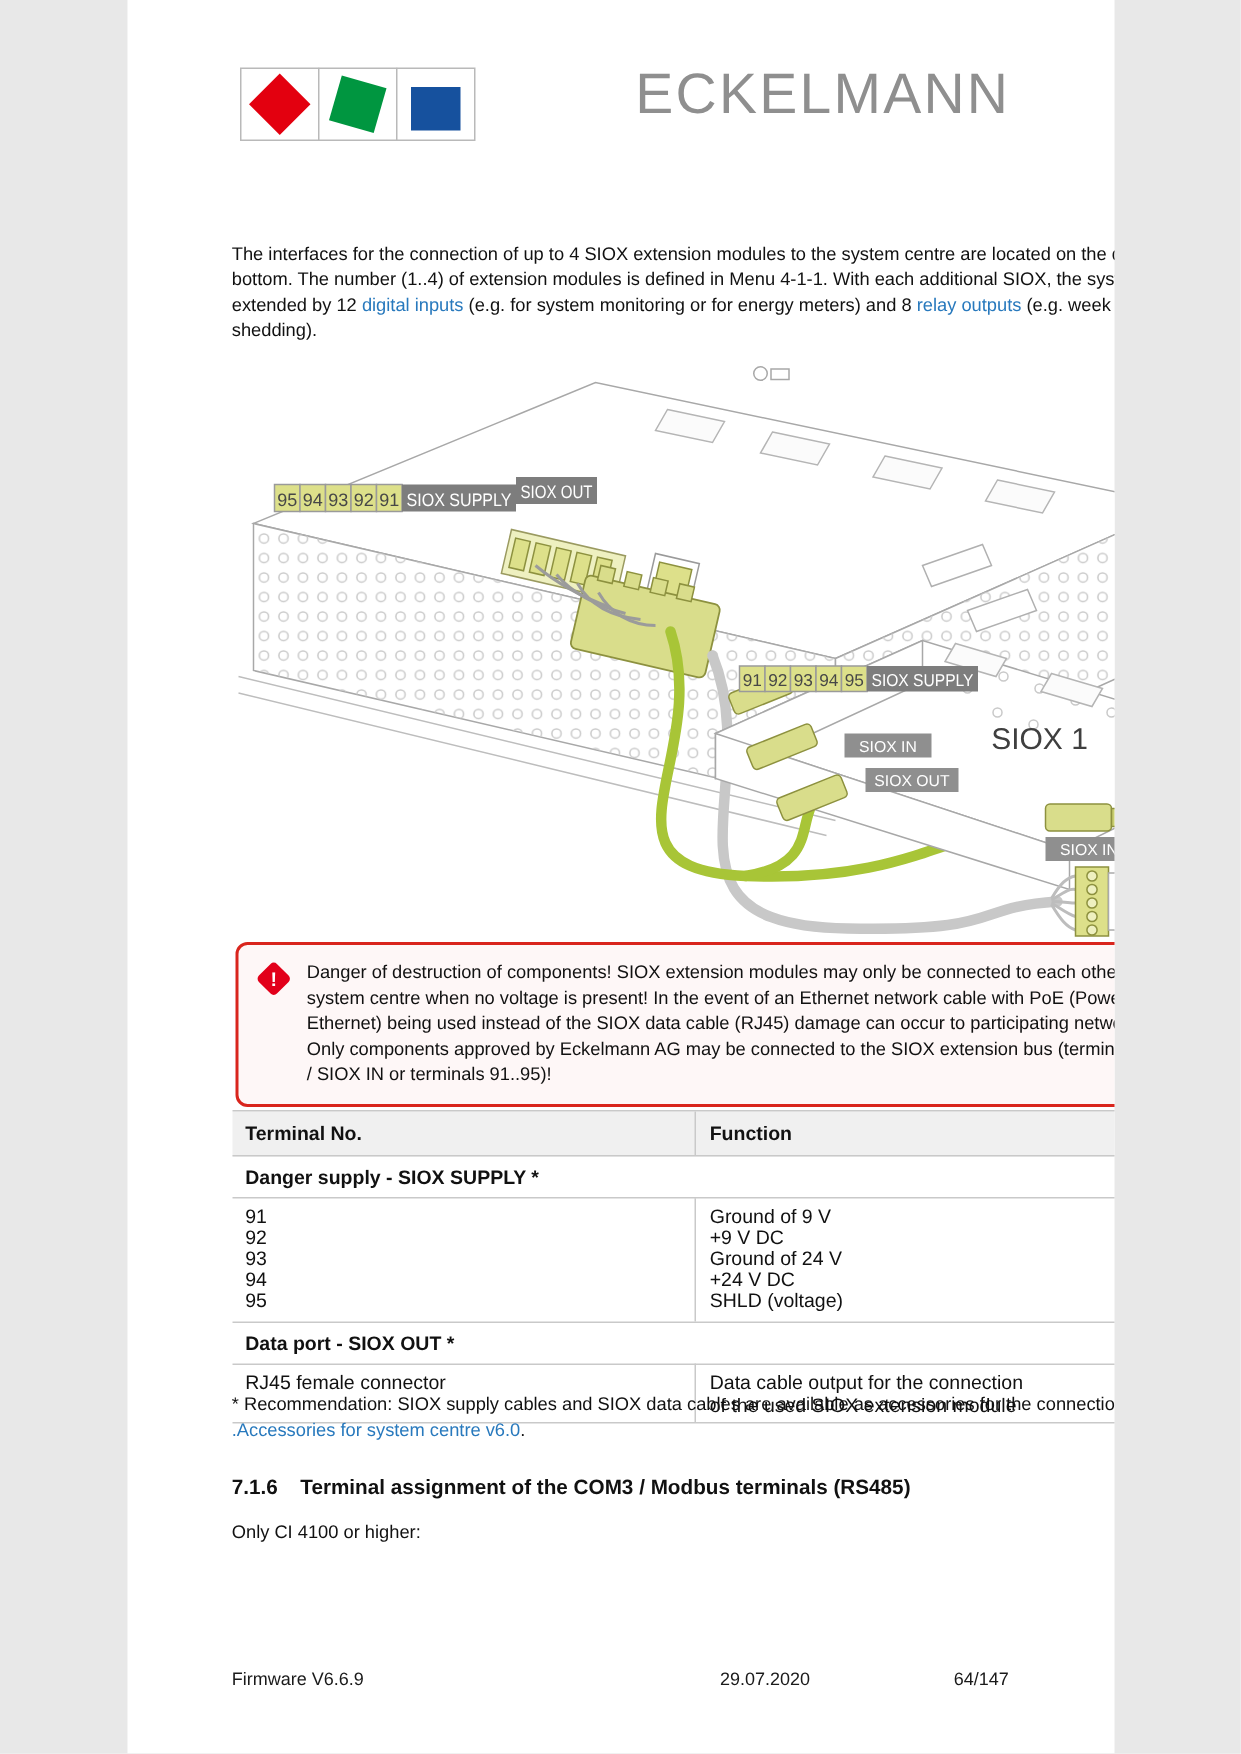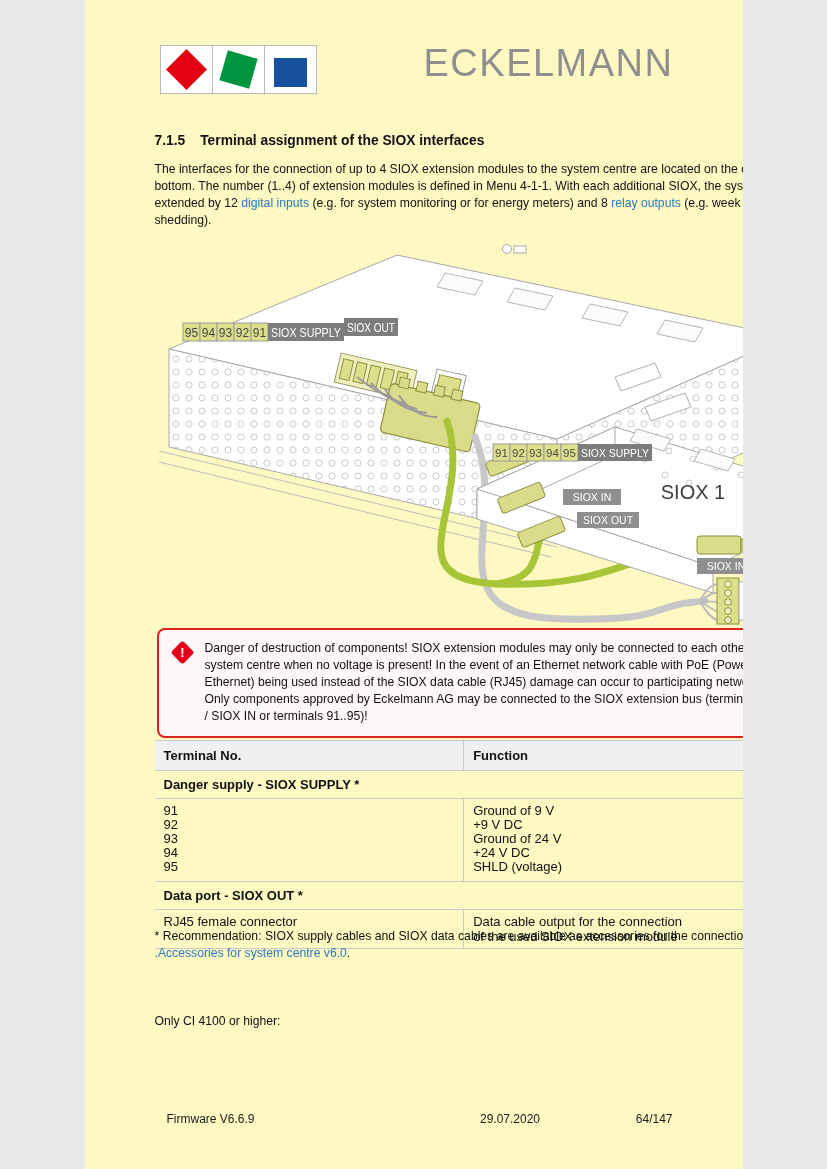--- a/index.html
+++ b/index.html
@@ -1,16 +1,16 @@
 <!DOCTYPE html>
 <html><head>
 <meta charset="utf-8">
 <style>
   html,body{margin:0;padding:0;background:#e8e8e8;}
-  .page{position:relative;width:658px;height:1169px;background:#fef9c3;margin:0 auto;
+  .page{position:relative;width:658px;height:1169px;background:#ffffff;margin:0 auto;
         font-family:"Liberation Sans","DejaVu Sans",sans-serif;color:#1a1a1a;overflow:hidden;}
   
   .logo{position:absolute;left:75px;top:45px;display:flex;}
   .logo-cell{width:51px;height:47px;background:#fff;border:1px solid #b9b9b9;margin-right:-1px;
              display:flex;align-items:center;justify-content:center;}
   .shape-red{width:29px;height:29px;background:#e3000f;transform:rotate(45deg);}
   .shape-green{width:31px;height:31px;background:#009640;transform:rotate(16deg);}
   .shape-blue{width:33px;height:29px;background:#16519e;margin-top:6px;}
   .wordmark{position:absolute;right:69px;top:42px;font-size:38px;font-weight:200;color:#8f8f8f;
             letter-spacing:1.5px;}
@@ -34,21 +34,21 @@
   table.terms col.c1{width:45%;}
   table.terms th{background:#f0f0f0;text-align:left;font-weight:bold;padding:7px 9px;
                  border-top:1px solid #c9c9c9;border-bottom:1px solid #c9c9c9;}
   table.terms td{vertical-align:top;padding:4px 9px;}
   table.terms .divider{border-left:1px solid #c9c9c9;}
   table.terms tr.section td{font-weight:bold;padding:6px 9px;border-bottom:1px solid #c9c9c9;}
   table.terms tr.block td{padding:5px 9px 7px 9px;border-bottom:1px solid #c9c9c9;}
   table.terms tr.block div{line-height:14px;}
   table.terms tr.last td{border-bottom:1px solid #c9c9c9;line-height:15px;}
   
-  .footer-l{position:absolute;left:70px;top:1112px;font-size:12px;margin-left:12px;}
+  .footer-l{position:absolute;left:70px;top:1112px;font-size:12px;}
   .footer-c{position:absolute;left:12px;top:1112px;width:827px;text-align:center;font-size:12px;}
   .footer-r{position:absolute;right:70px;top:1112px;font-size:12px;}
   
   .fig{position:absolute;left:60px;top:237px;}
   .fig text{font-family:"Liberation Sans","DejaVu Sans",sans-serif;}
 </style>
 </head>
 <body>
 
 <div class="page">
@@ -59,23 +59,20 @@
       </div>
     <div class="logo-cell">
         <div class="shape-green"></div>
       </div>
     <div class="logo-cell">
         <div class="shape-blue"></div>
       </div>
   </div>
   <div class="wordmark">ECKELMANN</div>
 
-  <div class="heading" style="top:133px;">
-    <span class="hnum">7.1.5</span><span>Terminal assignment of the SIOX interfaces</span>
-  </div>
   <div class="bodytext" style="top:161px;">
     <span>The interfaces for the connection of up to 4 SIOX extension modules to the system centre are located on the device at the bottom. The number (1..4) of extension modules is defined in Menu 4-1-1. With each additional SIOX, the system centre is extended by 12 </span><a class="doclink">digital inputs</a><span> (e.g. for system monitoring or for energy meters) and 8 </span><a class="doclink">relay outputs</a><span> (e.g. week timers or for load shedding).</span>
   </div>
 
   <svg class="fig" width="710" height="390" viewBox="0 0 710 390">
     <defs>
       <pattern id="holes" width="13" height="13" patternUnits="userSpaceOnUse">
         <circle cx="5" cy="5" r="3.1" fill="none" stroke="#c9c9c9" stroke-width="1"></circle>
       </pattern>
     </defs>
@@ -334,20 +331,23 @@
         <div>of the used SIOX extension module</div>
       </td>
     </tr>
   </tbody>
     </table>
 
   <div class="bodytext" style="top:928px;">
     <span class="bold">* Recommendation:</span><span> SIOX supply cables and SIOX data cables are available as accessories for the connection, see chapter </span><a class="doclink">.Accessories for system centre v6.0</a><span>.</span>
   </div>
 
+  <div class="heading" style="top:984px;">
+    <span class="hnum">7.1.6</span><span>Terminal assignment of the COM3 / Modbus terminals (RS485)</span>
+  </div>
   <div class="bodytext" style="top:1013px;">
     <div class="bold">Only CI 4100 or higher:</div>
   </div>
 
   <div class="footer-c">29.07.2020</div>
   <div class="footer-l">Firmware V6.6.9</div>
   <div class="footer-r">64/147</div>
 
 </div>
 

